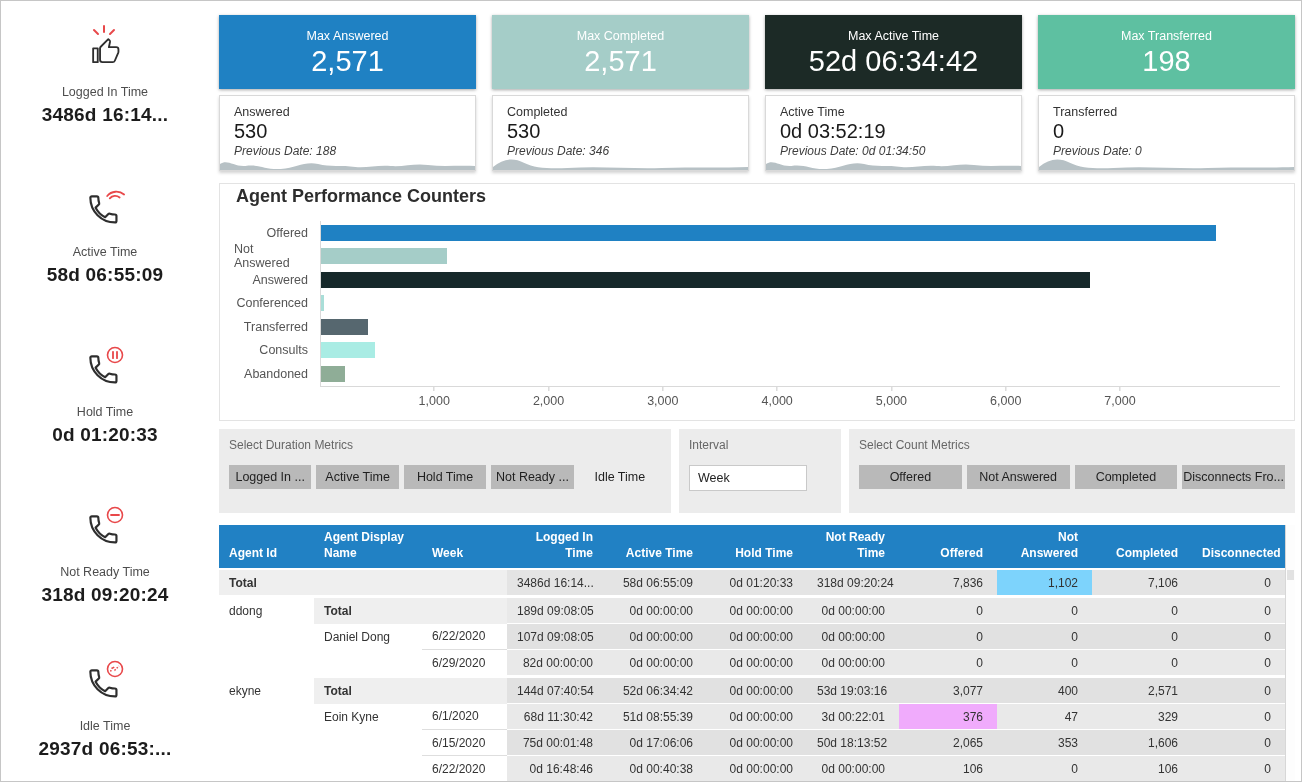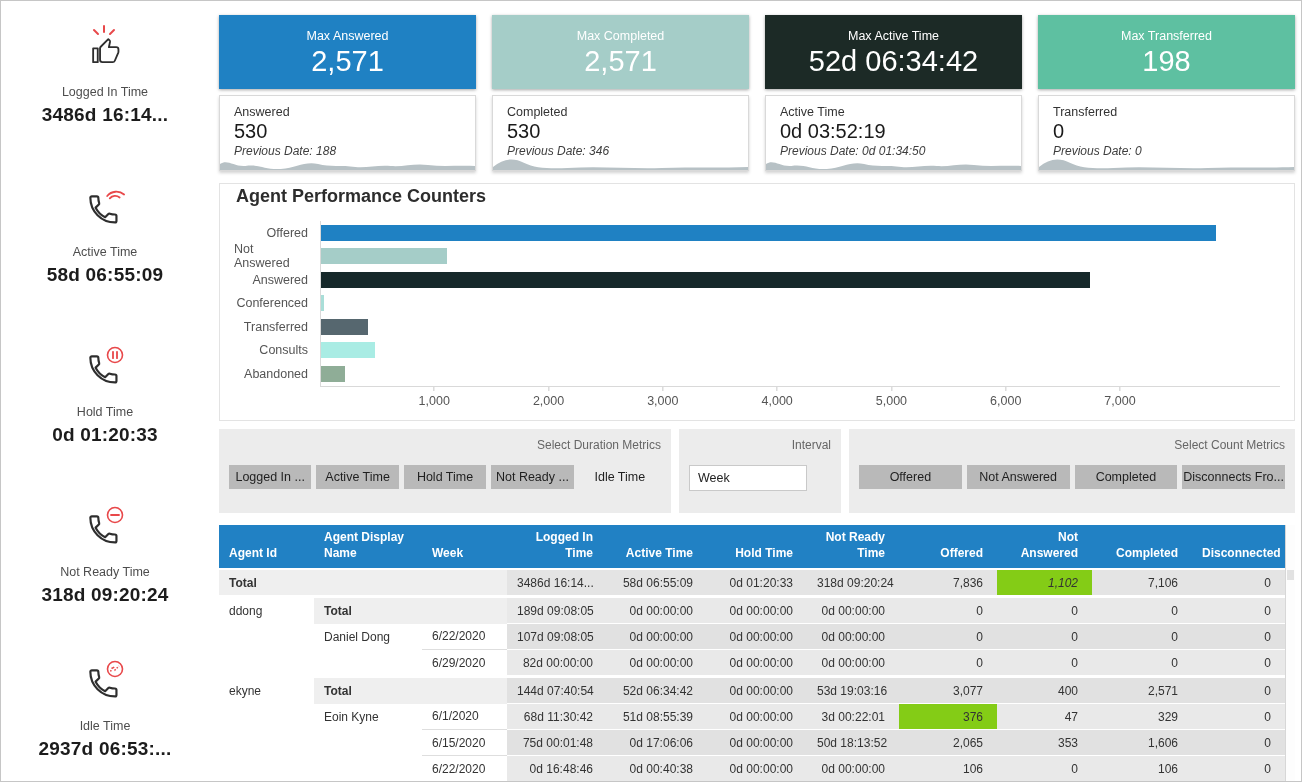--- a/index.html
+++ b/index.html
@@ -34,21 +34,21 @@
   .cat-col{width:86px;}
   .cat-label{height:23.5px;display:flex;align-items:center;justify-content:flex-end;padding-right:12px;font-size:12.5px;color:#555;}
   .plot{flex:1;border-left:1px solid #d9d9d9;border-bottom:1px solid #d9d9d9;position:relative;}
   .bar-row{height:23.5px;display:flex;align-items:center;}
   .bar{height:16px;}
   .axis{margin-left:86px;position:relative;height:24px;}
   .tick{position:absolute;top:0;transform:translateX(-50%);text-align:center;font-size:12.5px;color:#555;}
   .tick-mark{width:1px;height:4px;background:#c9c9c9;margin:0 auto 3px;}
 
   
-  .filters{display:flex;gap:8px;margin:8px 0 11px 10px;text-align:right;}
+  .filters{display:flex;gap:8px;margin:8px 0 11px 10px;}
   .fpanel{background:#ececec;padding:9px 10px 0;box-sizing:border-box;height:84px;}
   .fpanel-label{font-size:12px;color:#666;display:block;margin-bottom:13px;}
   .fbtns{display:flex;gap:5px;}
   .fbtn{height:24px;flex:1;display:flex;align-items:center;justify-content:center;font-size:12.5px;color:#1f1f1f;background:#b9b9b9;padding:0 6px;cursor:pointer;white-space:nowrap;overflow:hidden;}
   .fbtn.unselected{background:transparent;}
   .duration-panel{width:452px;}
   .interval-panel{width:162px;}
   .count-panel{flex:1;}
   .interval-input{width:118px;height:26px;background:#fff;border:1px solid #c9c9c9;display:flex;align-items:center;padding-left:8px;font-size:12.5px;box-sizing:border-box;color:#222;}
 
@@ -298,21 +298,21 @@
         <tbody id="tbody">
             <tr>
               <td class="" style="background: rgb(239, 239, 239); border-bottom: 3px solid rgb(255, 255, 255); font-weight: bold;">Total</td>
               <td class="" style="background: rgb(239, 239, 239); border-bottom: 3px solid rgb(255, 255, 255);"></td>
               <td class="" style="background: rgb(239, 239, 239); border-bottom: 3px solid rgb(255, 255, 255);"></td>
               <td class="num" style="background: rgb(228, 228, 228); border-bottom: 3px solid rgb(255, 255, 255);">3486d 16:14...</td>
               <td class="num" style="background: rgb(228, 228, 228); border-bottom: 3px solid rgb(255, 255, 255);">58d 06:55:09</td>
               <td class="num" style="background: rgb(228, 228, 228); border-bottom: 3px solid rgb(255, 255, 255);">0d 01:20:33</td>
               <td class="num" style="background: rgb(228, 228, 228); border-bottom: 3px solid rgb(255, 255, 255);">318d 09:20:24</td>
               <td class="num" style="background: rgb(228, 228, 228); border-bottom: 3px solid rgb(255, 255, 255);">7,836</td>
-              <td class="num" style="background: #84cc16; border-bottom: 3px solid rgb(255, 255, 255); font-style: italic;">1,102</td>
+              <td class="num" style="background: #7dd3fc; border-bottom: 3px solid rgb(255, 255, 255);">1,102</td>
               <td class="num" style="background: rgb(228, 228, 228); border-bottom: 3px solid rgb(255, 255, 255);">7,106</td>
               <td class="num" style="background: rgb(228, 228, 228); border-bottom: 3px solid rgb(255, 255, 255);">0</td>
             </tr>
             <tr>
               <td class="" style="background: rgb(255, 255, 255);">ddong</td>
               <td class="" style="background: rgb(239, 239, 239); font-weight: bold;">Total</td>
               <td class="" style="background: rgb(239, 239, 239);"></td>
               <td class="num" style="background: rgb(233, 233, 233); border-bottom: 1px solid rgb(255, 255, 255);">189d 09:08:05</td>
               <td class="num" style="background: rgb(233, 233, 233); border-bottom: 1px solid rgb(255, 255, 255);">0d 00:00:00</td>
               <td class="num" style="background: rgb(233, 233, 233); border-bottom: 1px solid rgb(255, 255, 255);">0d 00:00:00</td>
@@ -362,21 +362,21 @@
               <td class="num" style="background: rgb(225, 225, 225); border-bottom: 1px solid rgb(255, 255, 255);">0</td>
             </tr>
             <tr>
               <td class="" style="background: rgb(255, 255, 255);"></td>
               <td class="" style="background: rgb(255, 255, 255);">Eoin Kyne</td>
               <td class="" style="background: rgb(255, 255, 255); border-bottom: 1px solid rgb(222, 222, 222); margin-top: 44px;">6/1/2020</td>
               <td class="num" style="background: rgb(233, 233, 233); border-bottom: 1px solid rgb(255, 255, 255);">68d 11:30:42</td>
               <td class="num" style="background: rgb(233, 233, 233); border-bottom: 1px solid rgb(255, 255, 255);">51d 08:55:39</td>
               <td class="num" style="background: rgb(233, 233, 233); border-bottom: 1px solid rgb(255, 255, 255);">0d 00:00:00</td>
               <td class="num" style="background: rgb(233, 233, 233); border-bottom: 1px solid rgb(255, 255, 255);">3d 00:22:01</td>
-              <td class="num" style="background: #84cc16; border-bottom: 1px solid rgb(255, 255, 255);">376</td>
+              <td class="num" style="background: #f0abfc; border-bottom: 1px solid rgb(255, 255, 255);">376</td>
               <td class="num" style="background: rgb(233, 233, 233); border-bottom: 1px solid rgb(255, 255, 255);">47</td>
               <td class="num" style="background: rgb(233, 233, 233); border-bottom: 1px solid rgb(255, 255, 255);">329</td>
               <td class="num" style="background: rgb(233, 233, 233); border-bottom: 1px solid rgb(255, 255, 255);">0</td>
             </tr>
             <tr>
               <td class="" style="background: rgb(255, 255, 255);"></td>
               <td class="" style="background: rgb(255, 255, 255);"></td>
               <td class="" style="background: rgb(255, 255, 255); border-bottom: 1px solid rgb(222, 222, 222);">6/15/2020</td>
               <td class="num" style="background: rgb(225, 225, 225); border-bottom: 1px solid rgb(255, 255, 255);">75d 00:01:48</td>
               <td class="num" style="background: rgb(225, 225, 225); border-bottom: 1px solid rgb(255, 255, 255);">0d 17:06:06</td>

